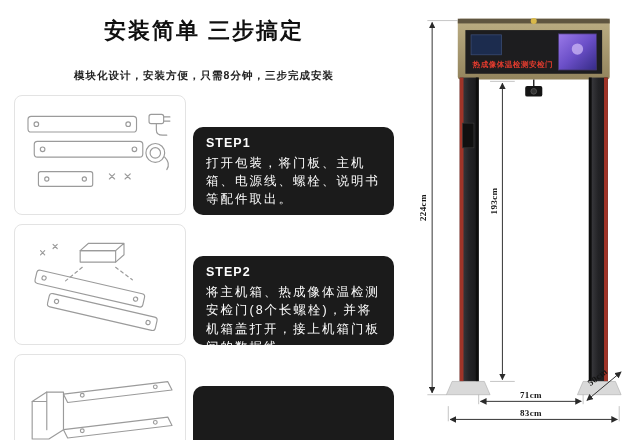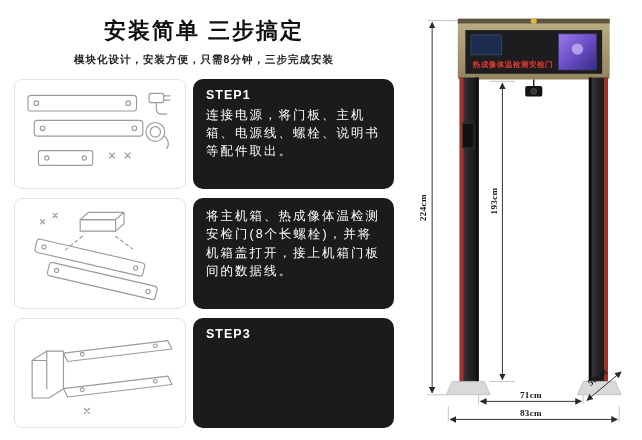--- a/index.html
+++ b/index.html
@@ -15,36 +15,37 @@
   .left {
     width: 404px; height: 440px;
     padding: 16px 10px 12px 14px;
     display: flex; flex-direction: column;
   }
   .title {
     font-size: 22px; font-weight: 700; color: #101010;
     text-align: center; letter-spacing: 2px;
   }
   .subtitle {
-    margin-top: 7px;
+    margin-top: 23px;
     font-size: 10.5px; font-weight: 700; color: #222;
     text-align: center; letter-spacing: 1px;
   }
   .steps { margin-top: 12px; flex: 1; display: flex; flex-direction: column; gap: 9px; }
   .step-card { flex: 1; display: flex; gap: 7px; min-height: 0; }
   .illus {
     width: 172px; background: #fff;
     border: 1px solid #e3e3e3; border-radius: 8px;
     display: flex; align-items: center; justify-content: center;
   }
   .illus svg { width: 158px; height: 96px; }
   .panel {
     flex: 1; background: #1b1b1b; border-radius: 10px;
     color: #fdfdfd; padding: 9px 13px;
     overflow: hidden;
+    margin-top: 32px;
   }
   .step-label { font-size: 12.5px; font-weight: 700; letter-spacing: 1px; margin-bottom: 4px; }
   .step-text { font-size: 12.5px; line-height: 1.45; letter-spacing: 2px; }
 
   
   .right { flex: 1; position: relative; font-family: Liberation Serif, serif; }
   .door-svg { width: 100%; height: 100%; display: block; }
   .dim-text { font-size: 9.5px; fill: #141414; font-weight: 700; letter-spacing: 0.4px; }
   .door-red-text { font-size: 8px; fill: #e23b2e; font-weight: 700; letter-spacing: 0.5px; }
   .sketch { fill: none; stroke: #9b9b9b; stroke-width: 1.1; stroke-linecap: round; stroke-linejoin: round; }
@@ -77,21 +78,21 @@
               <path d="M136,9.5 h6 M136,13.5 h6 M129,16 v6 q0,5 6,5 h4"></path>
               <circle cx="128" cy="44" r="9"></circle>
                 <circle cx="128" cy="44" r="5"></circle>
               <path d="M137,48 q6,6 2,12"></path>
               <path d="M84,64 l5,5 m0,-5 l-5,5 M99,64 l5,5 m0,-5 l-5,5"></path>
             </g>
           </svg>
         </div>
         <div class="panel">
           <div class="step-label">STEP1</div>
-          <div class="step-text">连接电源，将门板、主机箱、电源线、螺栓、说明书等配件取出。</div>
+          <div class="step-text">打开包装，将门板、主机箱、电源线、螺栓、说明书等配件取出。</div>
         </div>
       </div>
 
       <div class="step-card">
         <div class="illus">
           <svg viewBox="0 0 150 92">
             <g class="sketch">
               <rect x="56" y="14" width="34" height="11"></rect>
               <path d="M56,14 l8,-7 h34 l-8,7 z M90,14 l8,-7 v11 l-8,7"></path>
               <path stroke-dasharray="3,3" d="M58,30 l-16,13 M90,30 l16,12"></path>
@@ -103,20 +104,21 @@
               <g transform="rotate(13 80 74)">
                 <rect x="24" y="67" width="106" height="13" rx="3"></rect>
                 <circle cx="32" cy="73.5" r="2"></circle>
                   <circle cx="122" cy="73.5" r="2"></circle>
               </g>
               <path d="M18,14 l4,4 m0,-4 l-4,4 M30,8 l4,4 m0,-4 l-4,4"></path>
             </g>
           </svg>
         </div>
         <div class="panel">
+          <div class="step-label">STEP2</div>
           <div class="step-text">将主机箱、热成像体温检测安检门(8个长螺栓)，并将机箱盖打开，接上机箱门板间的数据线。</div>
         </div>
       </div>
 
       <div class="step-card">
         <div class="illus">
           <svg viewBox="0 0 150 92">
             <g class="sketch">
               <path d="M10,34 l14,-9 h16 v36 l-14,9 h-16 z"></path>
               <path d="M24,25 v36 M10,34 h14"></path>
@@ -124,21 +126,20 @@
               <path d="M40,61 L140,49 l4,8 L44,69 z"></path>
               <circle cx="58" cy="28" r="1.8"></circle>
                 <circle cx="128" cy="20" r="1.8"></circle>
               <circle cx="58" cy="62" r="1.8"></circle>
                 <circle cx="128" cy="54" r="1.8"></circle>
               <path d="M60,80 l5,5 m0,-5 l-5,5"></path>
             </g>
           </svg>
         </div>
         <div class="panel">
-          <div class="step-label">STEP3</div>
         </div>
       </div>
 
     </div>
   </div>
 
   <div class="right">
     <svg class="door-svg" viewBox="0 0 238 440">
       <defs>
         <marker id="arrow" viewBox="0 0 10 10" refX="9" refY="5" markerWidth="7" markerHeight="7" orient="auto-start-reverse">

